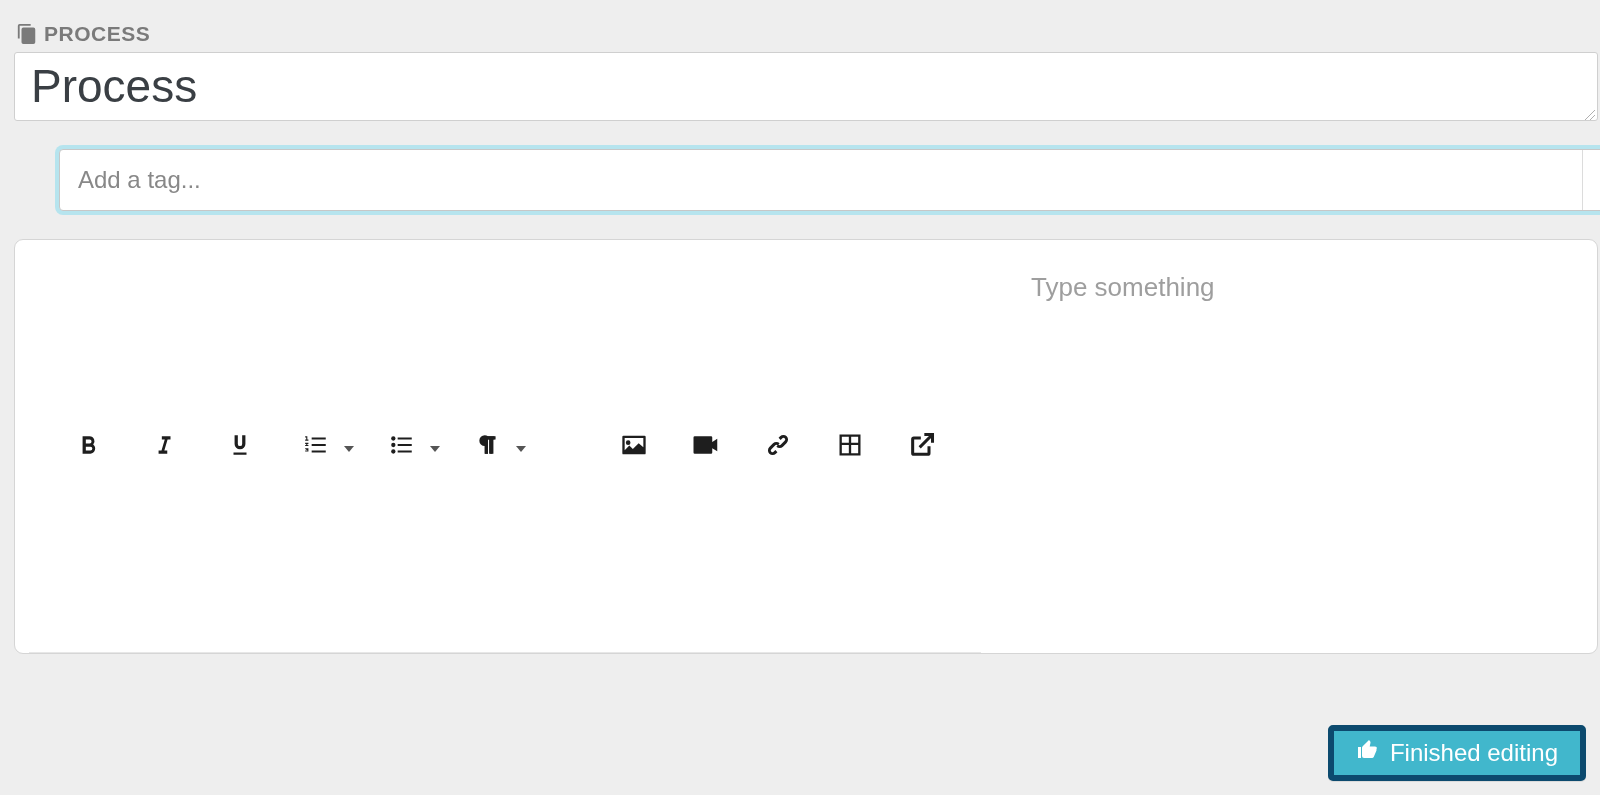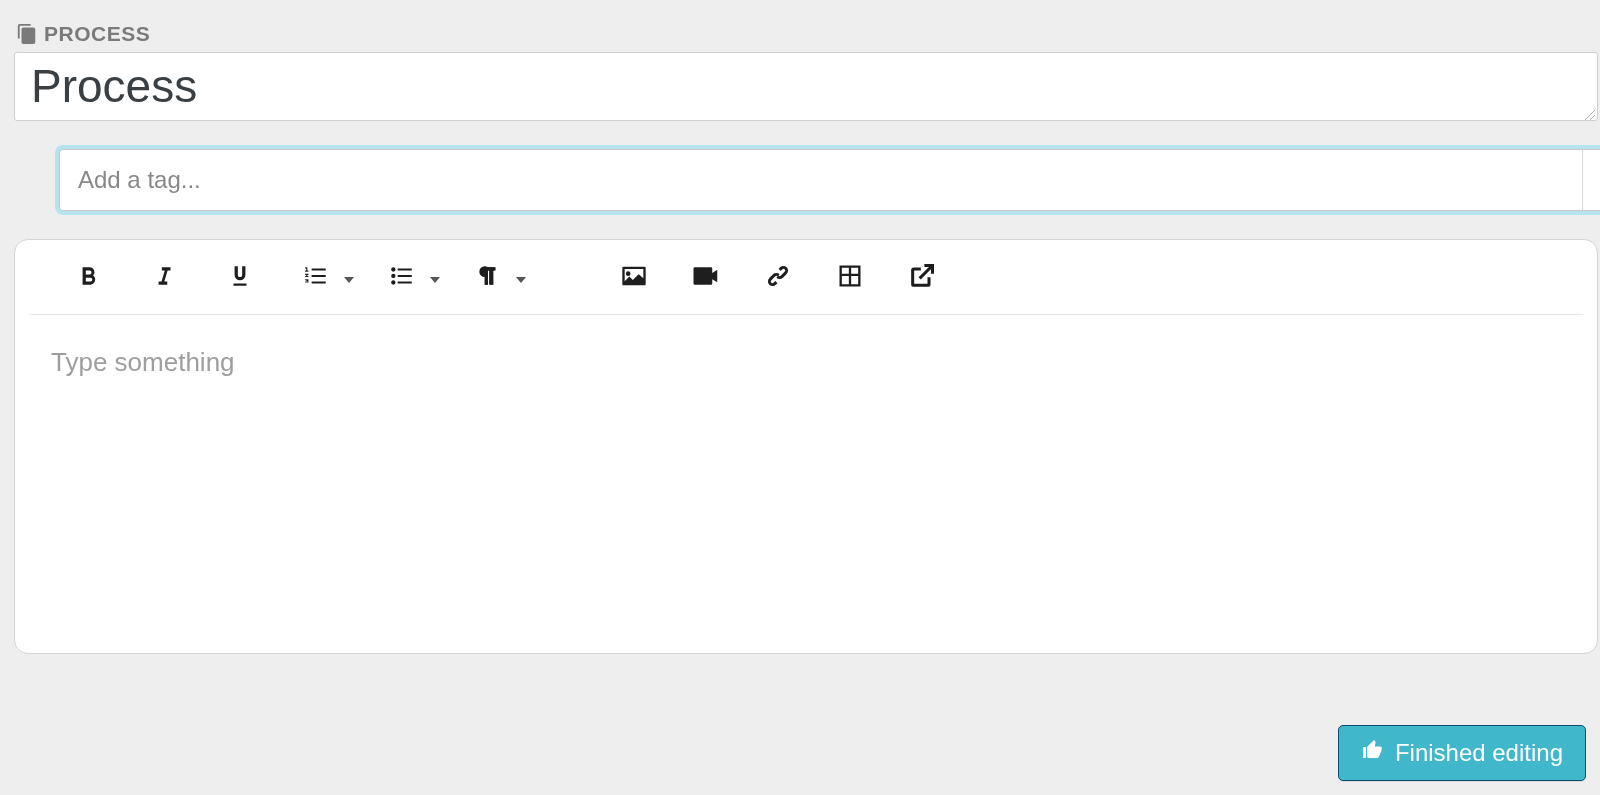--- a/index.html
+++ b/index.html
@@ -87,24 +87,24 @@
     align-items: center;
     justify-content: center;
     cursor: pointer;
   }
   .tag-dd svg { color: #555; }
 
   .editor {
     margin-top: 28px;
     background: #fff;
     border: 1px solid #d5d5d5;
-    border-radius: 14px;
+    border-radius: 9px;
     height: 415px;
     display: flex;
-    flex-direction: column;
+    flex-direction: row;
   }
   .toolbar {
     display: flex;
     align-items: center;
     padding: 16px 36px 14px 36px;
     border-bottom: 1px solid #e7e7e7;
     gap: 0;
     margin: 0 14px;
   }
   .tbtn {
@@ -138,21 +138,21 @@
   }
 
   .finish-btn {
     position: absolute;
     right: 14px;
     bottom: 14px;
     height: 56px;
     padding: 0 22px;
     background: #41b7cc;
     color: #fff;
-    border: 1px solid #0c4a6e;
+    border: 6px solid #0c4a6e;
     border-radius: 5px;
     font-size: 24px;
     display: inline-flex;
     align-items: center;
     cursor: pointer;
     box-shadow: 0 1px 0 rgba(0,0,0,0.08);
   }
   .finish-btn svg { margin-right: 10px; }
 </style>
 </head>

